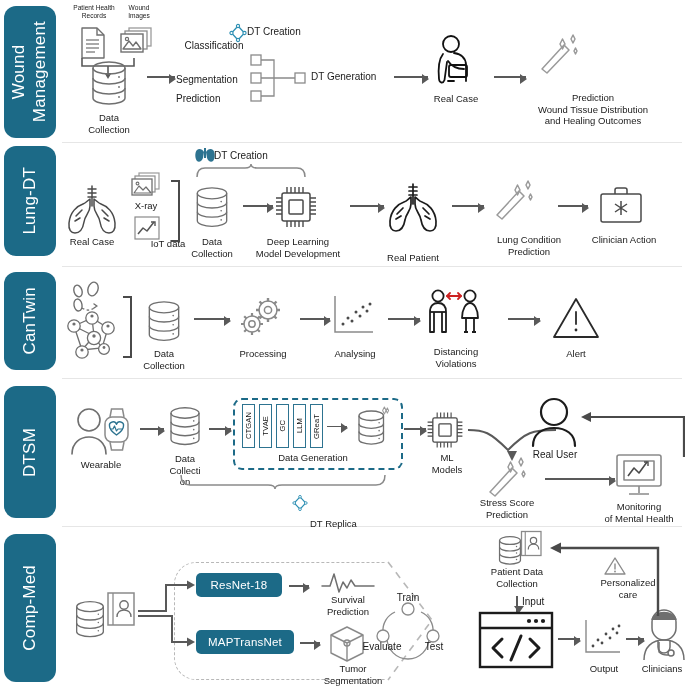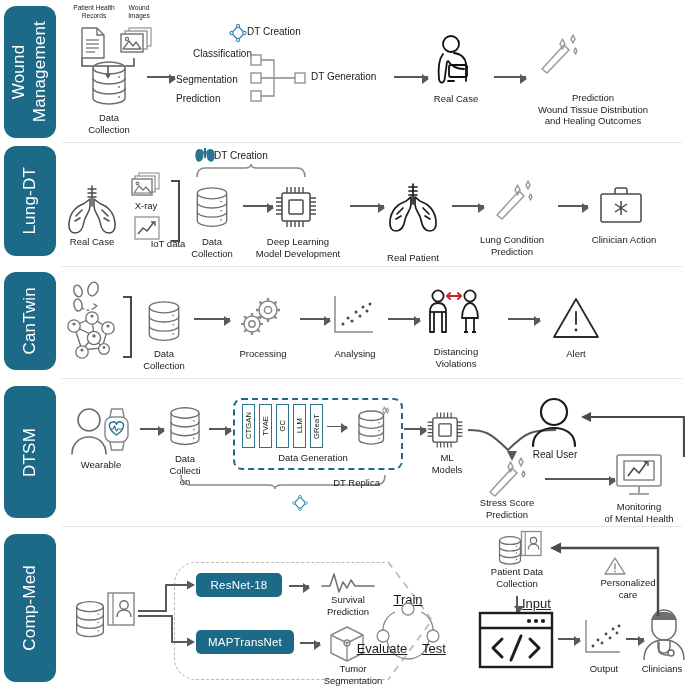--- a/index.html
+++ b/index.html
@@ -40,21 +40,21 @@
   
   .abs { position: absolute; }
   .lbl {
     position: absolute;
     font-size: 9.5px;
     color: #1a1a1a;
     text-align: center;
     line-height: 1.22;
     white-space: pre-line;
   }
-  .lbl.sm { font-size: 13px; text-decoration: underline; }
+  .lbl.sm { font-size: 10px; }
   .lbl.tiny { font-size: 6.6px; }
   .lbl.md { font-size: 10px; }
 
   
   .arrow {
     position: absolute;
     height: 0;
     border-top: 2px solid #595959;
   }
   .arrow::after {
@@ -200,21 +200,21 @@
 
   <svg class="abs" style="left:229px;top:24px;" width="18" height="18" viewBox="0 0 18 18">
     <path d="M9 2 L15.5 9 L9 16 L2.5 9 Z" fill="none" stroke="#2d8fb3" stroke-width="1.3"></path>
     <circle cx="9" cy="2" r="1.6" fill="#fff" stroke="#2d8fb3" stroke-width="1.1"></circle>
     <circle cx="15.5" cy="9" r="1.6" fill="#fff" stroke="#2d8fb3" stroke-width="1.1"></circle>
     <circle cx="9" cy="16" r="1.6" fill="#fff" stroke="#2d8fb3" stroke-width="1.1"></circle>
     <circle cx="2.5" cy="9" r="1.6" fill="#fff" stroke="#2d8fb3" stroke-width="1.1"></circle>
   </svg>
   <div class="lbl md" style="left:247px;top:26px;width:80px;text-align:left;">DT Creation</div>
 
-  <div class="lbl md" style="left:176px;top:48px;width:76px;text-align:right;">Classification</div>
+  <div class="lbl md" style="left:176px;top:40px;width:76px;text-align:center;">Classification</div>
   <div class="lbl md" style="left:176px;top:74px;width:76px;text-align:left;">Segmentation</div>
   <div class="lbl md" style="left:176px;top:93px;width:76px;text-align:left;">Prediction</div>
 
   <svg class="abs" style="left:250px;top:54px;" width="60" height="52" viewBox="0 0 60 52">
     <g fill="#fff" stroke="#8a8a8a" stroke-width="1.3">
       <rect x="1" y="1" width="10" height="10"></rect>
       <rect x="1" y="19" width="10" height="10"></rect>
       <rect x="1" y="37" width="10" height="10"></rect>
     </g>
     <g fill="none" stroke="#8a8a8a" stroke-width="1.3">
@@ -343,21 +343,21 @@
   <div class="arrow" style="left:452px;top:205px;width:32px;"></div>
 
   <svg class="abs" style="left:493px;top:178px;" width="46" height="46" viewBox="0 0 46 46">
     <g fill="none" stroke="#9a9a9a" stroke-width="1.5" stroke-linejoin="round">
       <path d="M4 41 L26 17 L31 22 L9 45 Z" transform="translate(0,-4)"></path>
       <path d="M22 12 l2.5 -5 l2.5 5 l-2.5 5 z"></path>
       <path d="M33 7 l2 -4 l2 4 l-2 4 z"></path>
       <path d="M36 19 l1.5 -3 l1.5 3 l-1.5 3 z"></path>
     </g>
   </svg>
-  <div class="lbl" style="left:465px;top:234px;width:94px;">Lung Condition
+  <div class="lbl" style="left:482px;top:234px;width:94px;">Lung Condition
 Prediction</div>
 
   <div class="arrow" style="left:558px;top:205px;width:30px;"></div>
 
   <svg class="abs" style="left:597px;top:186px;" width="48" height="42" viewBox="0 0 48 42">
     <g fill="none" stroke="#4a4a4a" stroke-width="1.5" stroke-linejoin="round">
       <path d="M18 8 v-4 a2 2 0 0 1 2 -2 h8 a2 2 0 0 1 2 2 v4"></path>
       <rect x="4" y="8" width="40" height="28" rx="2"></rect>
       <path d="M24 15 v14 M18 18 l12 8 M30 18 l-12 8"></path>
     </g>
@@ -560,21 +560,21 @@
   <svg class="abs" style="left:180px;top:474px;" width="205" height="16" viewBox="0 0 205 16">
     <path d="M1 1 q0 10 9 10 h78 q7 0 7 4 q0 -4 7 -4 h94 q9 0 9 -10" fill="none" stroke="#8a8a8a" stroke-width="1.5"></path>
   </svg>
   <svg class="abs" style="left:292px;top:495px;" width="16" height="16" viewBox="0 0 18 18">
     <path d="M9 2 L15.5 9 L9 16 L2.5 9 Z" fill="none" stroke="#2d8fb3" stroke-width="1.3"></path>
     <circle cx="9" cy="2" r="1.5" fill="#fff" stroke="#2d8fb3" stroke-width="1"></circle>
     <circle cx="15.5" cy="9" r="1.5" fill="#fff" stroke="#2d8fb3" stroke-width="1"></circle>
     <circle cx="9" cy="16" r="1.5" fill="#fff" stroke="#2d8fb3" stroke-width="1"></circle>
     <circle cx="2.5" cy="9" r="1.5" fill="#fff" stroke="#2d8fb3" stroke-width="1"></circle>
   </svg>
-  <div class="lbl" style="left:310px;top:477px;width:70px;text-align:right;">DT Replica</div>
+  <div class="lbl" style="left:310px;top:518px;width:70px;text-align:left;">DT Replica</div>
 
   <div class="arrow" style="left:404px;top:428px;width:22px;"></div>
 
   <svg class="abs" style="left:424px;top:410px;" width="42" height="40" viewBox="0 0 48 46">
     <g fill="none" stroke="#4a4a4a" stroke-width="1.5">
       <rect x="10" y="9" width="28" height="28" rx="2"></rect>
       <rect x="17" y="16" width="14" height="14" rx="1"></rect>
       <g stroke-width="1.3">
         <path d="M15 9 v-6 M19 9 v-6 M23 9 v-6 M27 9 v-6 M31 9 v-6"></path>
         <path d="M15 37 v6 M19 37 v6 M23 37 v6 M27 37 v6 M31 37 v6"></path>

